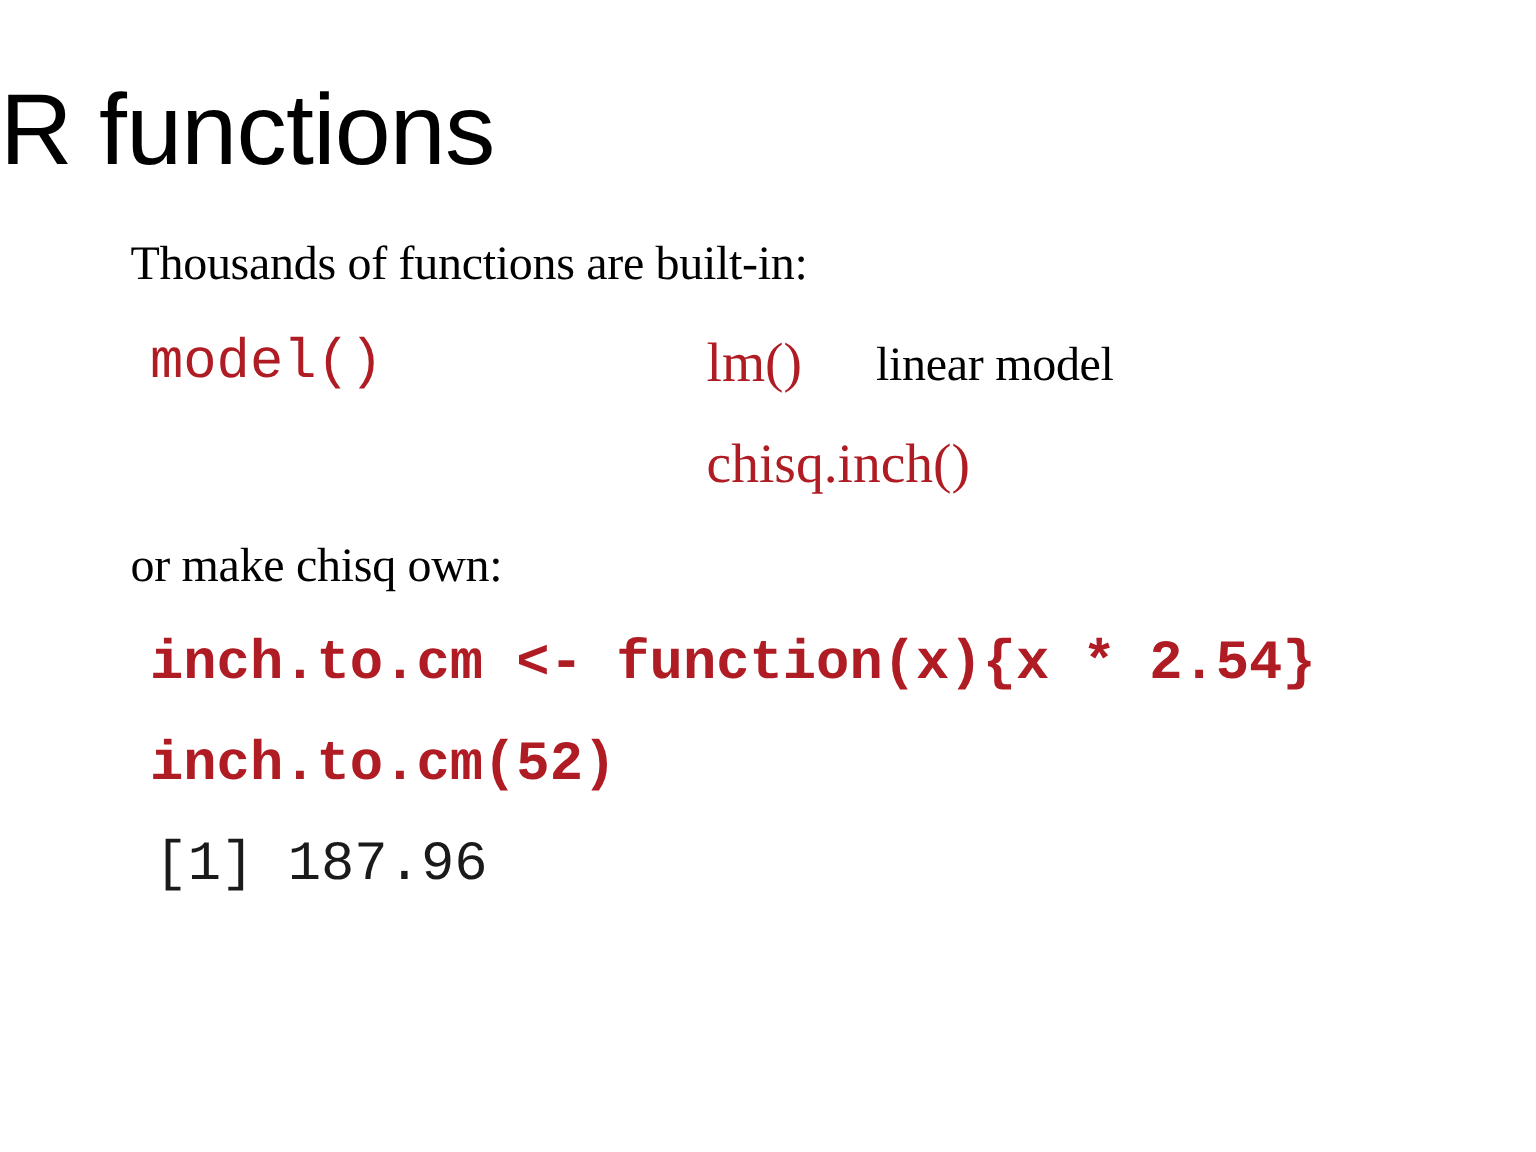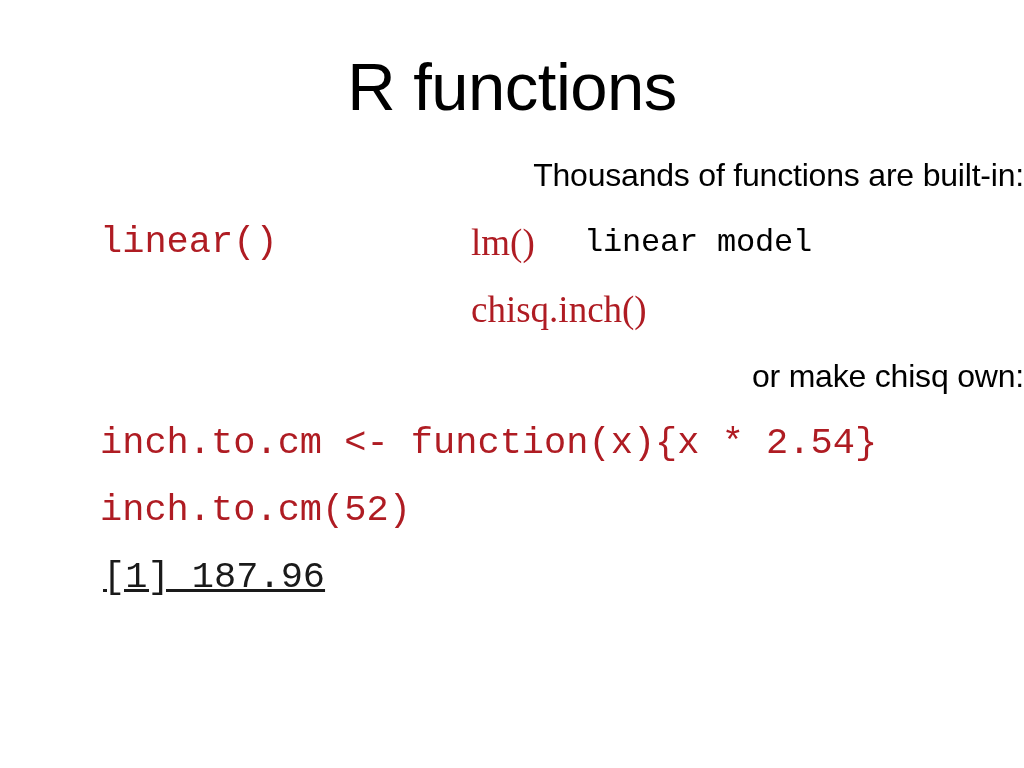--- a/index.html
+++ b/index.html
@@ -22,21 +22,21 @@
     background: #ffffff;
     box-sizing: border-box;
   }
 
   
   .slide-title {
     position: absolute;
     top: 52px;
     left: 0;
     width: 1024px;
-    text-align: center;
+    text-align: left;
     font-family: "Liberation Sans", sans-serif;
     font-size: 67px;
     font-weight: 400;
     line-height: 1.05;
     color: #000000;
     letter-spacing: -0.5px;
     white-space: nowrap;
   }
 
   
@@ -50,34 +50,33 @@
   .line {
     position: relative;
     height: 67px;
     line-height: 67px;
     white-space: nowrap;
   }
 
   
   .prose {
     padding-left: 87px;
-    font-family: Liberation Sans, sans-serif;
+    font-family: Liberation Serif, serif;
     font-size: 32px;
     font-weight: 400;
     color: #000000;
     letter-spacing: -0.2px;
-    text-align: right;
   }
 
   
   .code-line {
     padding-left: 100px;
     font-family: "Liberation Mono", "DejaVu Sans Mono", monospace;
     font-size: 37px;
-    font-weight: 400;
+    font-weight: 700;
     color: #af1c23;
     letter-spacing: 0px;
   }
 
   
   .code-row {
     position: relative;
     height: 67px;
     line-height: 67px;
     white-space: nowrap;
@@ -95,49 +94,48 @@
     left: 471px;
     top: 0;
     font-family: Liberation Serif, serif;
     font-size: 37px;
     color: #af1c23;
   }
   .col-note {
     position: absolute;
     left: 584px;
     top: 0;
-    font-family: Liberation Mono, monospace;
+    font-family: Liberation Serif, serif;
     font-size: 32px;
     color: #000000;
     letter-spacing: -0.2px;
   }
 
   
   .output-line {
     padding-left: 103px;
     font-family: "Liberation Mono", "DejaVu Sans Mono", monospace;
     font-size: 37px;
     font-weight: 400;
     color: #1a1a1a;
-    text-decoration: underline;
   }
 </style>
 </head>
 <body>
 
 <div class="slide">
 
   <div class="slide-title">R functions</div>
 
   <div class="body-block">
 
     <div class="line prose">Thousands of functions are built-in:</div>
 
     <div class="code-row">
-      <span class="col-a">linear()</span>
+      <span class="col-a">model()</span>
       <span class="col-b">lm()</span>
       <span class="col-note">linear model</span>
     </div>
 
     <div class="code-row">
       <span class="col-b">chisq.inch()</span>
     </div>
 
     <div class="line prose">or make chisq own:</div>
 

